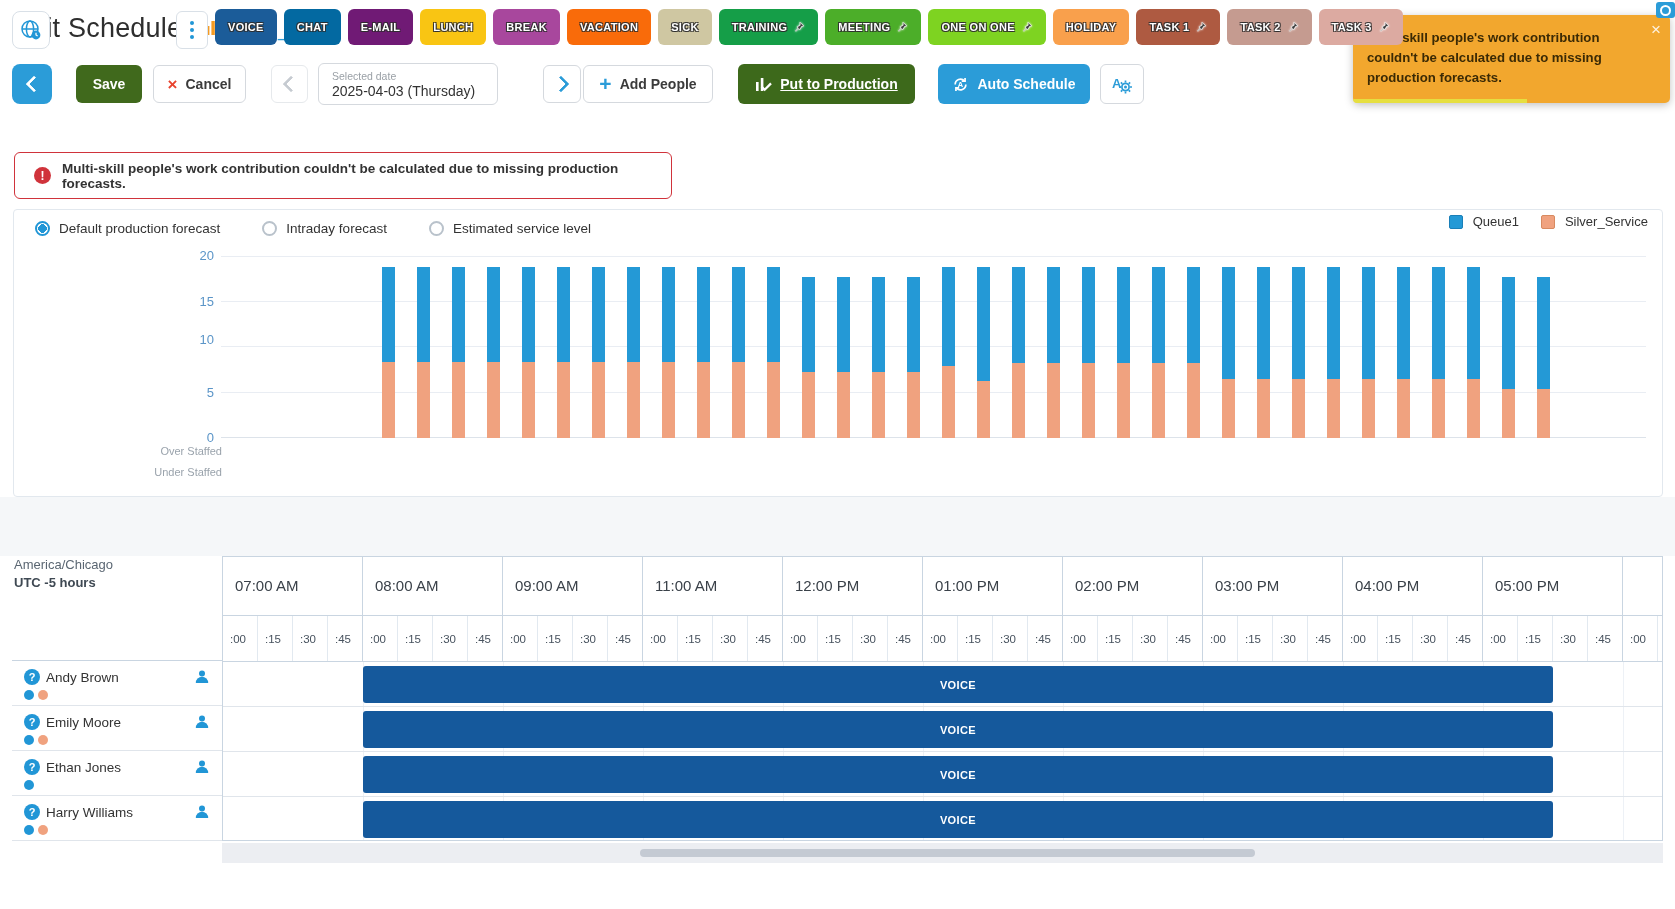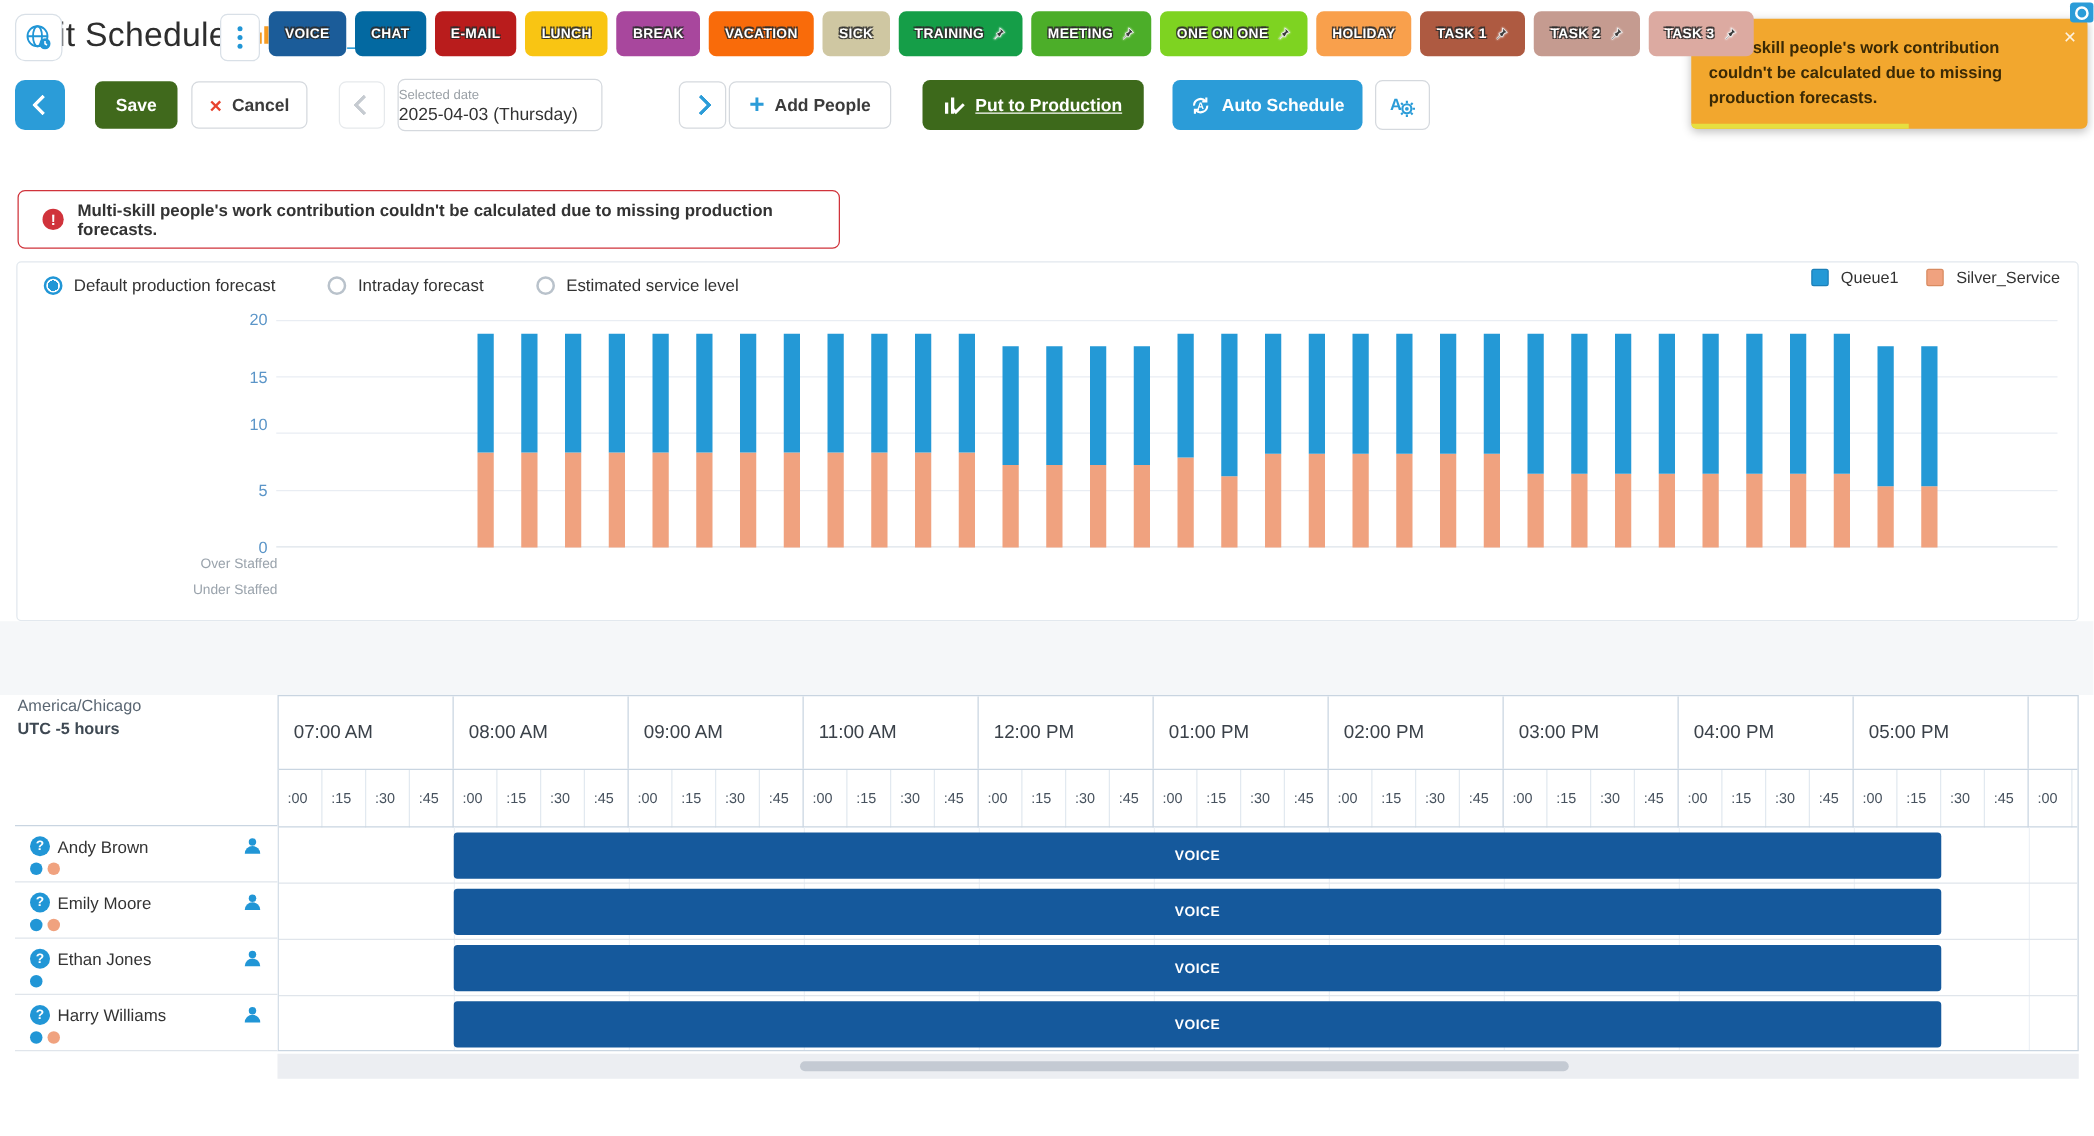--- a/index.html
+++ b/index.html
@@ -13,21 +13,21 @@
   .schedule-name{margin-left:10px;margin-top:3px;font-size:20px;color:#2b9cd8;}
 
   
   .toolbar{position:absolute;left:0;top:62px;width:1675px;height:44px;}
   .btn{position:absolute;box-sizing:border-box;display:flex;align-items:center;justify-content:center;border-radius:6px;font-size:14px;font-weight:700;cursor:pointer;gap:8px;}
   .btn-back{left:12px;top:2px;width:40px;height:40px;background:#2b9cd8;border-radius:8px;}
   .btn-save{left:76px;top:3px;width:66px;height:38px;background:#40691c;color:#fff;}
   .btn-cancel{left:153px;top:3px;width:93px;height:38px;background:#fff;border:1px solid #d5d9de;color:#3b3b3b;}
   .cancel-x{color:#e8432e;font-size:17px;font-weight:700;line-height:1;}
   .btn-prev{left:271px;top:3px;width:37px;height:38px;background:#fff;border:1px solid #e6e9ec;}
-  .date-box{left:318px;top:1px;width:164px;height:42px;background:#fff;border:1px solid #d5d9de;border-radius:6px;flex-direction:column;align-items:flex-start;justify-content:center;gap:1px;}
+  .date-box{left:318px;top:1px;width:180px;height:42px;background:#fff;border:1px solid #d5d9de;border-radius:6px;flex-direction:column;align-items:flex-start;justify-content:center;padding-left:13px;gap:1px;}
   .date-label{font-size:10.5px;color:#9aa0a6;font-weight:400;}
   .date-value{font-size:14px;color:#333;font-weight:400;}
   .btn-next{left:543px;top:3px;width:38px;height:38px;background:#fff;border:1px solid #d5d9de;}
   .btn-add{left:583px;top:3px;width:130px;height:38px;background:#fff;border:1px solid #d5d9de;color:#3b3b3b;}
   .plus{color:#2b9cd8;font-size:21px;font-weight:700;line-height:1;margin-top:-2px;}
   .btn-prod{left:738px;top:2px;width:177px;height:40px;background:#3d691b;color:#fff;text-decoration:underline;}
   .btn-auto{left:938px;top:2px;width:152px;height:40px;background:#2b9cd8;color:#fff;}
   .btn-agear{left:1100px;top:2px;width:44px;height:40px;background:#fff;border:1px solid #d5d9de;}
   .chev{width:9px;height:9px;border-left:3px solid #fff;border-bottom:3px solid #fff;border-radius:1px;}
   .chev-l{transform:rotate(45deg);margin-left:3px;}
@@ -391,21 +391,21 @@
       <i></i>
       <i></i>
     </div>
   <div class="chips">
       <div class="chip" style="background: rgb(27, 92, 153);">
         <span>VOICE</span>
       </div>
       <div class="chip" style="background: #0369a1;">
         <span>CHAT</span>
       </div>
-      <div class="chip" style="background: #b91c1c;">
+      <div class="chip" style="background: #701a75;">
         <span>E-MAIL</span>
       </div>
       <div class="chip" style="background: rgb(249, 197, 19);">
         <span>LUNCH</span>
       </div>
       <div class="chip" style="background: rgb(168, 71, 157);">
         <span>BREAK</span>
       </div>
       <div class="chip" style="background: rgb(249, 107, 10);">
         <span>VACATION</span>

